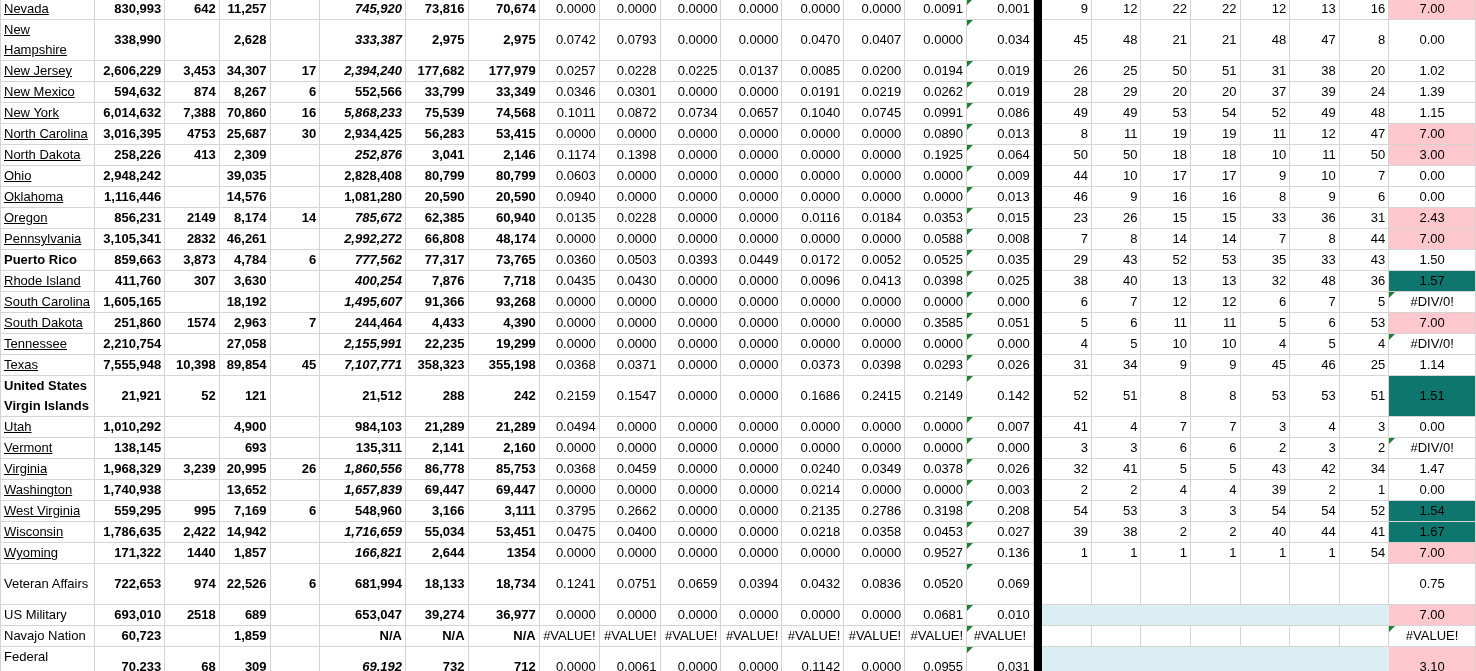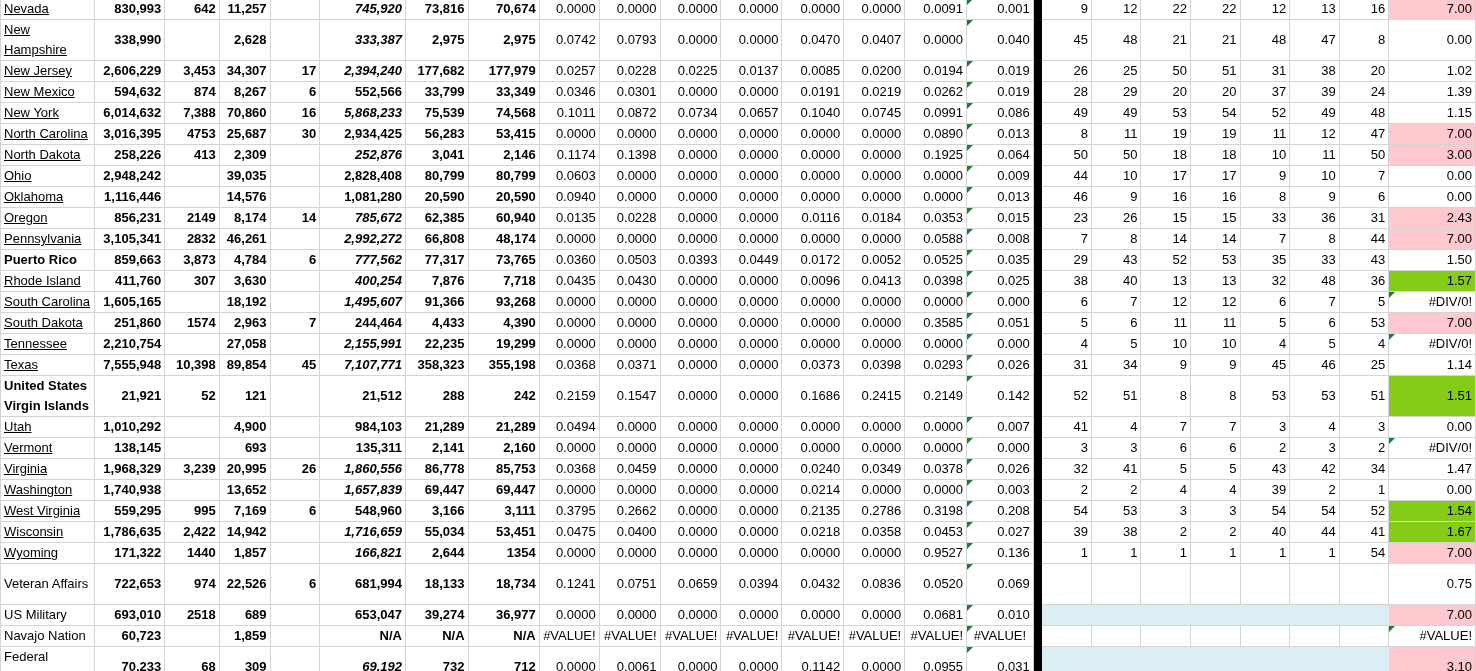--- a/index.html
+++ b/index.html
@@ -6,23 +6,23 @@
   body{width:1476px;height:671px;overflow:hidden;font-family:"Liberation Sans","DejaVu Sans",sans-serif;font-size:13px;color:#000;position:relative;}
   table{border-collapse:collapse;table-layout:fixed;position:absolute;left:0;top:-2px;}
   td{border:1px solid #d4d4d4;padding:0 3px;white-space:nowrap;overflow:hidden;text-align:right;vertical-align:middle;line-height:20px;position:relative;}
   td.name{text-align:left;white-space:normal;line-height:20px;margin-left:13px;}
   td.name span.link{text-decoration:underline;}
   td.bold{font-weight:bold;}
   td.it{font-style:italic;padding-left:24px;}
   td.err{text-align:center;}
   td.bar{background:#000;border-color:#000;padding:0;}
   td.pink{background:#ffc7ce;}
-  td.yellow{background:#84cc16;}
+  td.yellow{background:#0f766e;}
   td.blue{background:#daeef3;}
-  td.center{text-align:right;}
+  td.center{text-align:center;}
   .tri::before{content:"";position:absolute;left:0;top:0;width:0;height:0;border-top:6px solid #1e7e34;border-right:6px solid transparent;}
   tr.h20 td{height:20px;}
   tr.h40 td{height:40px;}
 </style>
 </head>
 <body>
 
 <table id="sheet">
   <colgroup>
     <col style="width:95px">
@@ -88,21 +88,21 @@
         <td class="bold it">333,387</td>
         <td class="bold">2,975</td>
         <td class="bold">2,975</td>
         <td class="">0.0742</td>
         <td class="">0.0793</td>
         <td class="">0.0000</td>
         <td class="">0.0000</td>
         <td class="">0.0470</td>
         <td class="">0.0407</td>
         <td class="">0.0000</td>
-        <td class="tri">0.040</td>
+        <td class="tri">0.034</td>
         <td class="bar"></td>
         <td class="">45</td>
         <td class="">48</td>
         <td class="">21</td>
         <td class="">21</td>
         <td class="">48</td>
         <td class="">47</td>
         <td class="">8</td>
         <td class="center">0.00</td>
       </tr>

